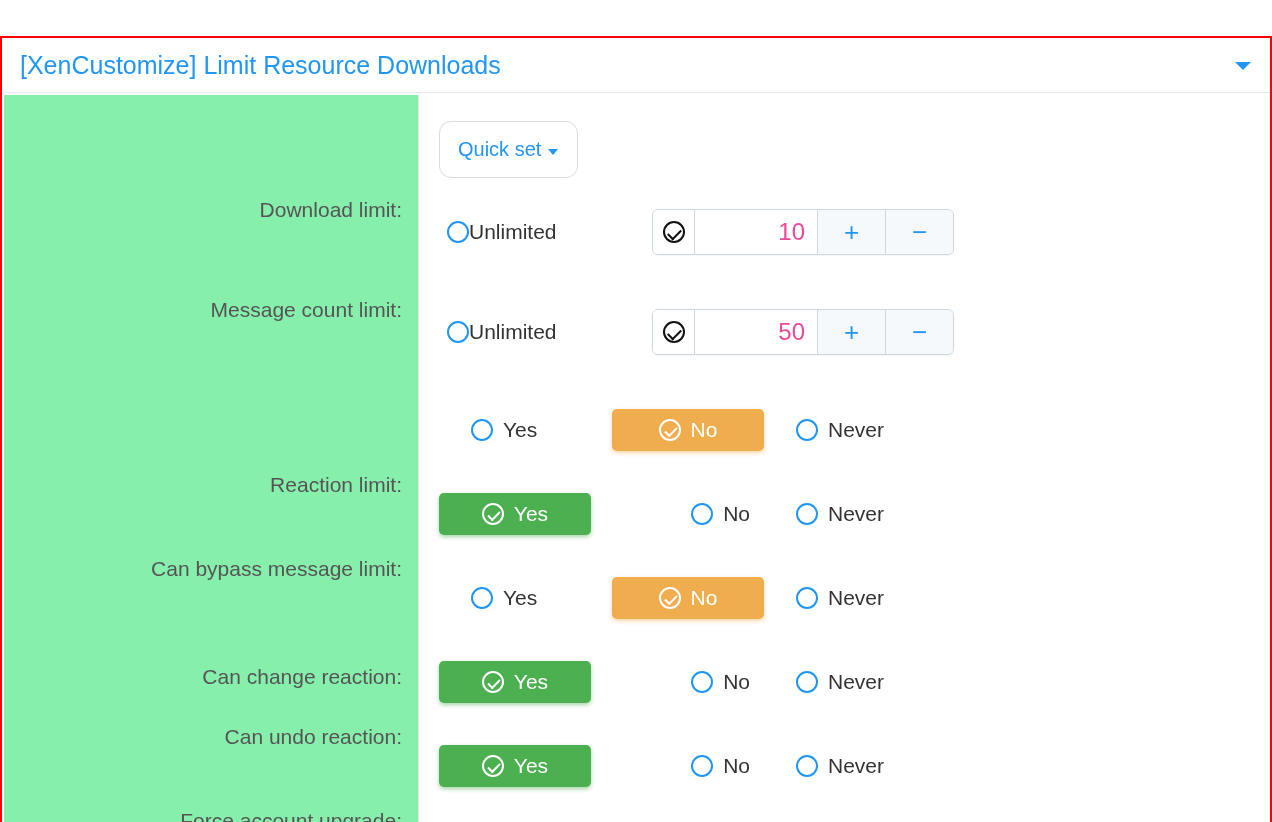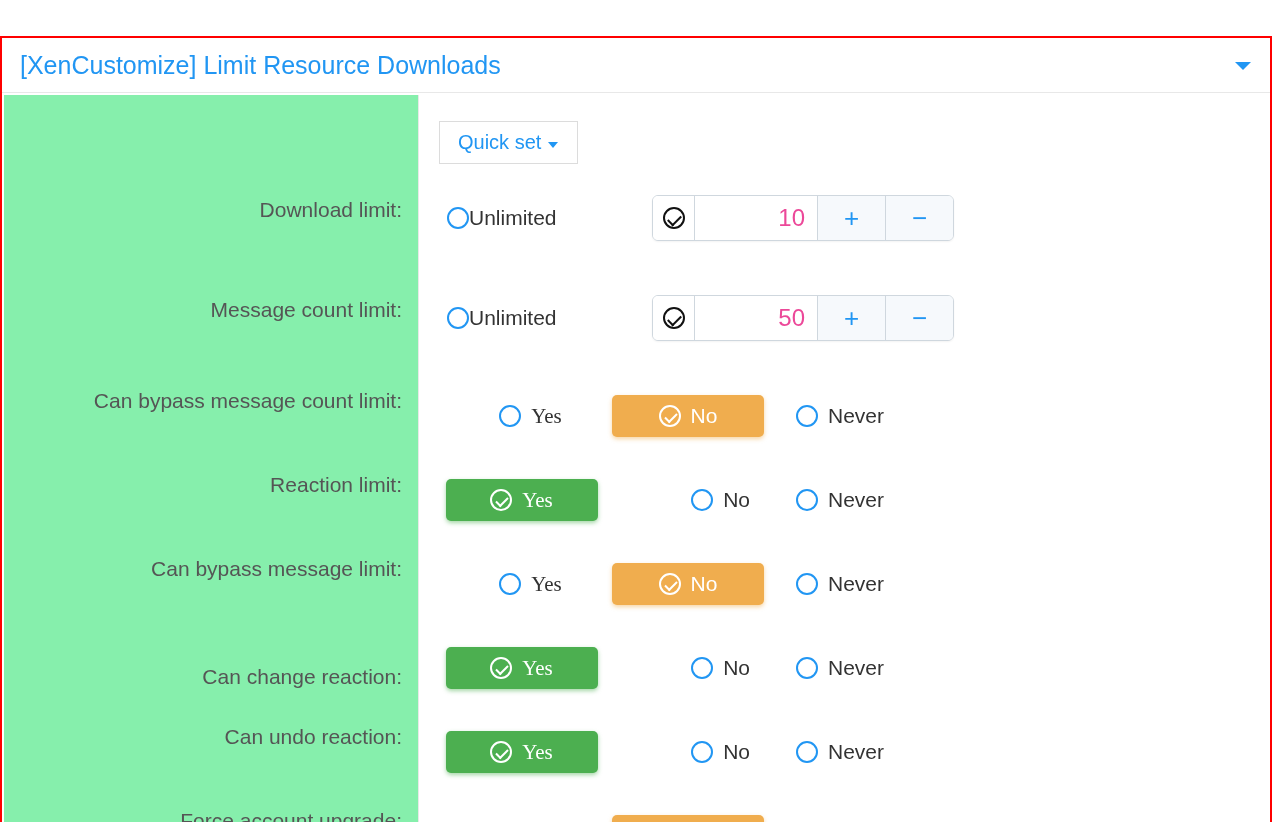--- a/index.html
+++ b/index.html
@@ -32,23 +32,23 @@
     font-weight: 400;
   }
   .header-chevron {
     color: #2196f3;
     cursor: pointer;
   }
   .quickset {
     display: inline-flex;
     align-items: center;
     gap: 6px;
-    padding: 9px 18px;
+    padding: 16px 18px;
     border: 1px solid #dcdcdc;
-    border-radius: 0;
+    border-radius: 12px;
     color: #2196f3;
     background: #fff;
     cursor: pointer;
     font-size: 20px;
   }
   
   .labels {
     position: absolute;
     left: 2px;
     top: 57px;
@@ -150,21 +150,21 @@
     font-size: 21px;
     border-radius: 5px;
     padding: 0 14px;
     height: 42px;
   }
   .opt-slot {
     width: 160px;
     display: flex;
     justify-content: flex-end;
   }
-  .opt-slot.yes { width: 165px; justify-content: center; font-family: Liberation Serif, serif; }
+  .opt-slot.yes { width: 165px; justify-content: flex-start; }
   .opt-slot.no { width: 160px; }
   .opt-slot.never { width: 170px; justify-content: flex-start; padding-left: 18px;}
   .opt.plain {
     color: #333;
     background: transparent;
   }
   .opt.sel-yes {
     width: 152px;
     background: #4caf50;
     color: #fff;
@@ -210,21 +210,20 @@
     <span class="header-chevron">
       <svg width="18" height="12" viewBox="0 0 18 12">
           <path d="M1 2 L9 10 L17 2" fill="#2196f3"></path>
         </svg>
     </span>
   </div>
 
   <div class="labels">
     <span class="label-item" style="top:103px">Download limit:</span>
     <span class="label-item" style="top:203px">Message count limit:</span>
-    <span class="label-item" style="top:294px">Can bypass message count limit:</span>
     <span class="label-item" style="top:378px">Reaction limit:</span>
     <span class="label-item" style="top:462px">Can bypass message limit:</span>
     <span class="label-item" style="top:570px">Can change reaction:</span>
     <span class="label-item" style="top:630px">Can undo reaction:</span>
     <span class="label-item" style="top:714px">Force account upgrade:</span>
   </div>
 
   <div style="position:absolute; left:437px; top:57px; right:2px;">
 
     <div style="padding-top:26px;">

